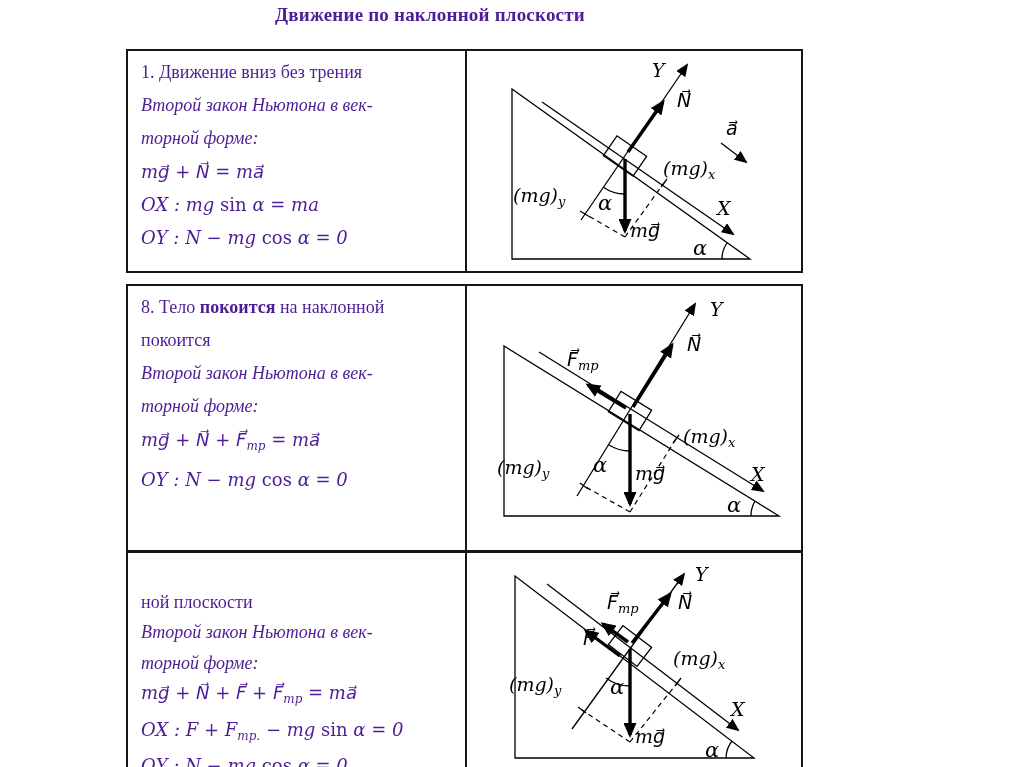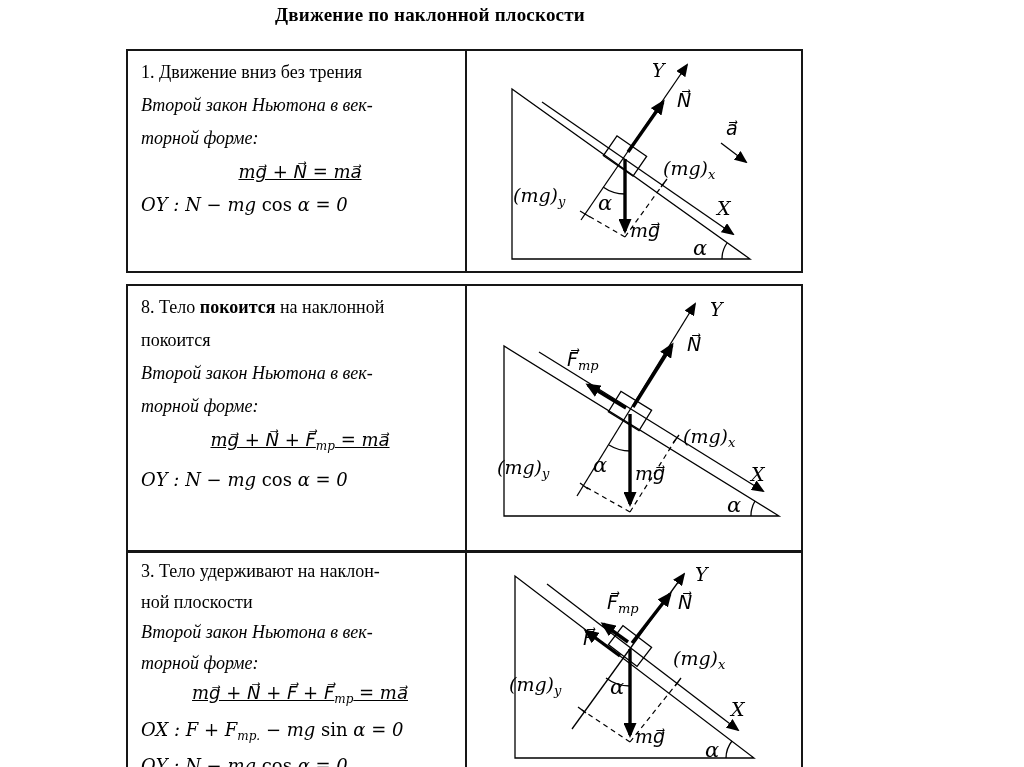--- a/index.html
+++ b/index.html
@@ -1,32 +1,32 @@
 <!DOCTYPE html>
 <html><head>
 <meta charset="utf-8">
 <style>
   html,body{margin:0;padding:0;background:#fff;}
   .page{position:relative;width:860px;height:767px;overflow:hidden;background:#fff;
-        font-family:"Liberation Serif",serif;color:#000000;}
+        font-family:"Liberation Serif",serif;color:#4c1d95;}
   .title{position:absolute;top:4px;left:0;width:100%;text-align:center;
          font-weight:bold;font-size:19px;letter-spacing:.2px;}
   .row{position:absolute;left:126px;width:677px;border:2px solid #161616;
        display:flex;box-sizing:border-box;background:#fff;}
   .row1{top:49px;height:224px;}
   .row2{top:284px;height:268px;}
   .row3{top:551px;height:245px;}
   .cell-text{width:337px;box-sizing:border-box;padding:5px 6px 0 13px;
              font-size:18px;line-height:33px;}
   .row3 .cell-text{line-height:30.5px;padding-top:3px;}
   .cell-diagram{flex:1;border-left:2px solid #161616;position:relative;overflow:hidden;}
   .heading{font-style:normal;}
   .law{font-style:italic;}
   .eq{font-family:"DejaVu Serif","DejaVu Sans",serif;font-style:italic;font-size:18px;white-space:nowrap;}
-  .eq-center{text-align:center;text-decoration:underline;}
+  .eq-center{}
   .tk-b{font-weight:bold;}
   .tk-s{font-size:12px;vertical-align:-4px;}
   .tk-u{font-style:normal;}
   svg.diag{display:block;}
   svg.diag text{font-family:"DejaVu Serif","DejaVu Sans",serif;font-style:italic;
                 font-size:19px;fill:#000;stroke:none;}
   svg.diag .sub{font-size:13px;}
   svg.diag .alpha{font-size:21px;}
   .thin{stroke:#000;stroke-width:1.3;fill:none;}
   .thick{stroke:#000;stroke-width:3.4;fill:none;}
@@ -47,20 +47,21 @@
 </svg>
 
 <div class="page">
   <div class="title">Движение по наклонной плоскости</div>
 
   <section class="row row1">
     <div class="cell-text">
       <div class="heading"><span>1. Движение вниз без трения</span></div>
       <div class="law"><span>Второй закон Ньютона в век-</span><br><span>торной форме:</span></div>
       <div class="eq eq-center"><span>mg⃗ + N⃗ = ma⃗</span></div>
+      <div class="eq"><span>OX : mg </span><span class="tk-u">sin</span><span> α = ma</span></div>
       <div class="eq"><span>OY : N − mg </span><span class="tk-u">cos</span><span> α = 0</span></div>
     </div>
     <div class="cell-diagram">
       <svg class="diag" width="336" height="220" viewBox="0 0 336 220">
         <path class="thin" d="M45,38 L45,208 L283,208 Z"></path>
         <line class="thin" x1="75" y1="51" x2="266" y2="183" marker-end="url(#ah)"></line>
         <line class="thin" x1="114" y1="169" x2="220" y2="14" marker-end="url(#ah)"></line>
         <rect class="thin" x="140" y="93" width="36" height="24" transform="rotate(34.6 158 105)"></rect>
         <line class="thick" x1="161" y1="101" x2="196" y2="51" marker-end="url(#ahb)"></line>
         <line class="thick" x1="158" y1="108" x2="158" y2="180" marker-end="url(#ahb)"></line>
@@ -114,21 +115,21 @@
         <text x="216" y="157"><tspan>(mg)</tspan><tspan class="sub" dy="4">x</tspan></text>
         <text x="30" y="188"><tspan>(mg)</tspan><tspan class="sub" dy="4">y</tspan></text>
         <text class="alpha" x="126" y="186">α</text>
         <text class="alpha" x="260" y="226">α</text>
       </svg>
     </div>
   </section>
 
   <section class="row row3">
     <div class="cell-text">
-      <div class="heading"><span>3. Тело удерживают на наклон-</span><br><span>ной плоскости</span></div>
+      <div class="heading"><br><span>ной плоскости</span></div>
       <div class="law"><span>Второй закон Ньютона в век-</span><br><span>торной форме:</span></div>
       <div class="eq eq-center"><span>mg⃗ + N⃗ + F⃗ + F⃗</span><span class="tk-s">тр</span><span> = ma⃗</span></div>
       <div class="eq"><span>OX : F + F</span><span class="tk-s">тр.</span><span> − mg </span><span class="tk-u">sin</span><span> α = 0</span></div>
       <div class="eq"><span>OY : N − mg </span><span class="tk-u">cos</span><span> α = 0</span></div>
     </div>
     <div class="cell-diagram">
       <svg class="diag" width="336" height="236" viewBox="0 0 336 236">
         <path class="thin" d="M48,23 L48,205 L287,205 Z"></path>
         <line class="thin" x1="80" y1="31" x2="271" y2="177" marker-end="url(#ah)"></line>
         <line class="thin" x1="105" y1="176" x2="217" y2="21" marker-end="url(#ah)"></line>

